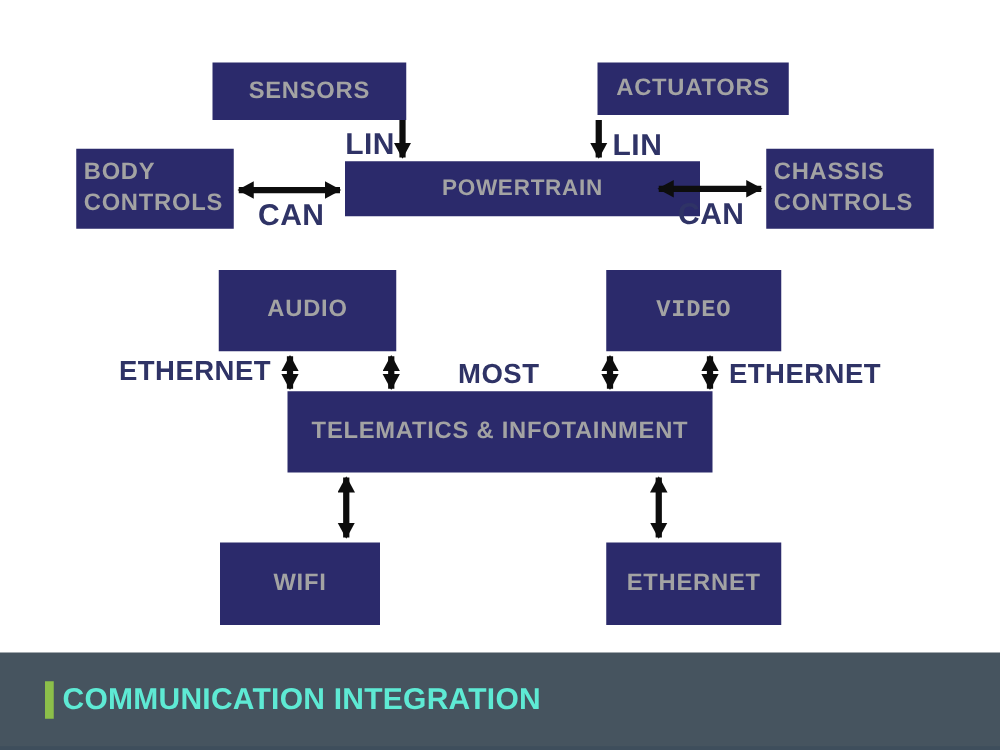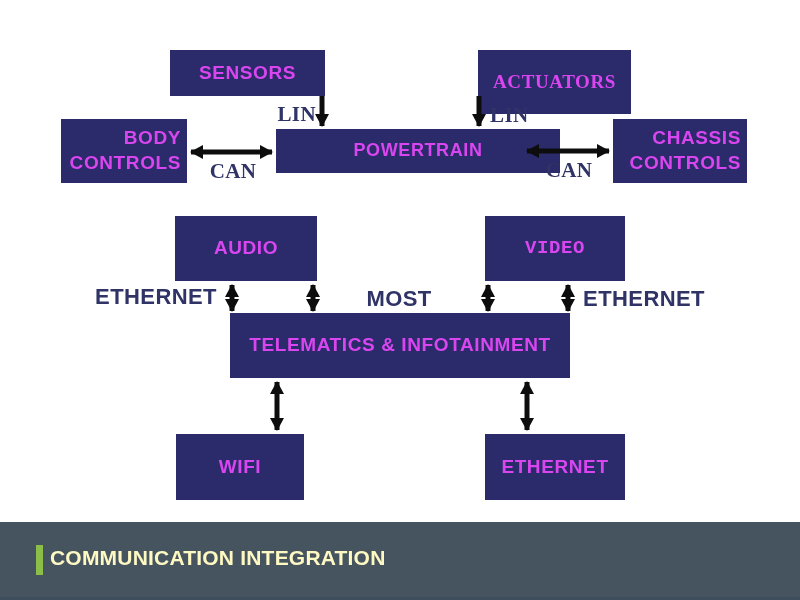--- a/index.html
+++ b/index.html
@@ -8,50 +8,50 @@
     position: relative;
     width: 800px;
     height: 600px;
     background: #ffffff;
     overflow: hidden;
     font-family: "Liberation Sans", "DejaVu Sans", sans-serif;
   }
   .node {
     position: absolute;
     background: #2B2A6B;
-    color: #d946ef;
+    color: #a3a3a3;
     display: flex;
     align-items: center;
     justify-content: center;
-    text-align: right;
+    text-align: left;
     font-weight: bold;
     font-size: 19px;
     letter-spacing: 0.6px;
     line-height: 1.3;
     padding: 20px 6px;
   }
   #node-sensors        { left: 170px; top:  50px; width: 155px; height: 46px; }
-  #node-actuators      { left: 478px; top:  50px; width: 153px; height: 64px; font-family: Liberation Serif, serif; }
+  #node-actuators      { left: 478px; top:  50px; width: 153px; height: 42px; }
   #node-body-controls  { left:  61px; top: 119px; width: 126px; height: 64px; }
   #node-powertrain     { left: 276px; top: 129px; width: 284px; height: 44px; font-size: 18px; }
   #node-chassis-controls{ left: 613px; top: 119px; width: 134px; height: 64px; }
   #node-audio          { left: 175px; top: 216px; width: 142px; height: 65px; }
   #node-video          { left: 485px; top: 216px; width: 140px; height: 65px; font-family: Liberation Mono, monospace; }
   #node-telematics     { left: 230px; top: 313px; width: 340px; height: 65px; }
   #node-wifi           { left: 176px; top: 434px; width: 128px; height: 66px; }
   #node-bluetooth      { left: 485px; top: 434px; width: 140px; height: 66px; }
 
   .bus-label {
     position: absolute;
     color: #2F3366;
     font-weight: bold;
     letter-spacing: 0.4px;
     white-space: nowrap;
   }
-  .bus-small { font-size: 21px; font-family: Liberation Serif, serif; }
+  .bus-small { font-size: 24px; }
   .bus-big   { font-size: 22px; }
   #label-lin-left       { left: 272px; top: 102px; width: 44px;  text-align: right; }
   #label-lin-right      { left: 490px; top: 103px; width: 50px;  text-align: left; }
   #label-can-left       { left: 204px; top: 159px; width: 58px;  text-align: center; }
   #label-can-right      { left: 540px; top: 158px; width: 58px;  text-align: center; }
   #label-ethernet-left  { left:  95px; top: 284px; width: 122px; text-align: center; }
   #label-most           { left: 362px; top: 286px; width: 74px;  text-align: center; }
   #label-ethernet-right { left: 583px; top: 286px; width: 122px; text-align: center; }
 
   #arrow-layer {
@@ -75,22 +75,22 @@
     left: 36px;
     top: 23px;
     width: 7px;
     height: 30px;
     background: #8CBF4A;
   }
   #slide-title {
     position: absolute;
     left: 50px;
     top: 24px;
-    color: #fef9c3;
-    font-size: 21px;
+    color: #5eead4;
+    font-size: 24px;
     font-weight: bold;
     letter-spacing: 0.2px;
     white-space: nowrap;
   }
 </style>
 </head>
 <body>
 
 <div id="canvas">
 

